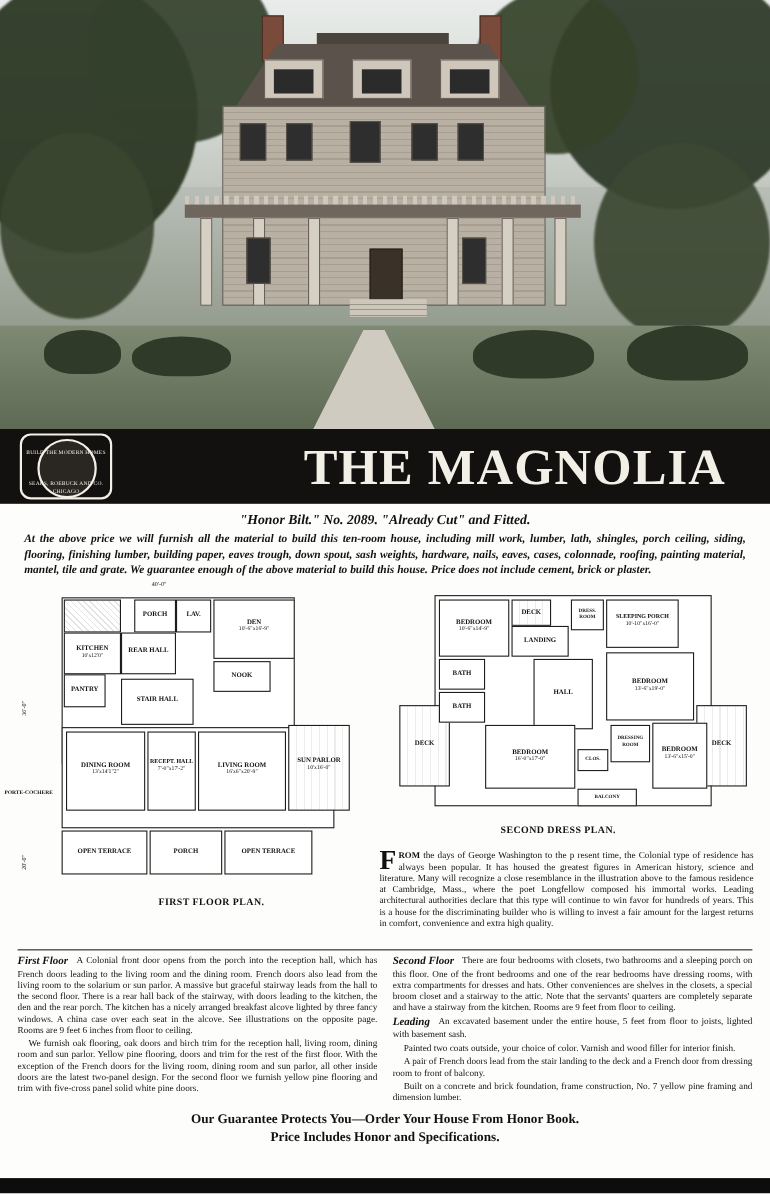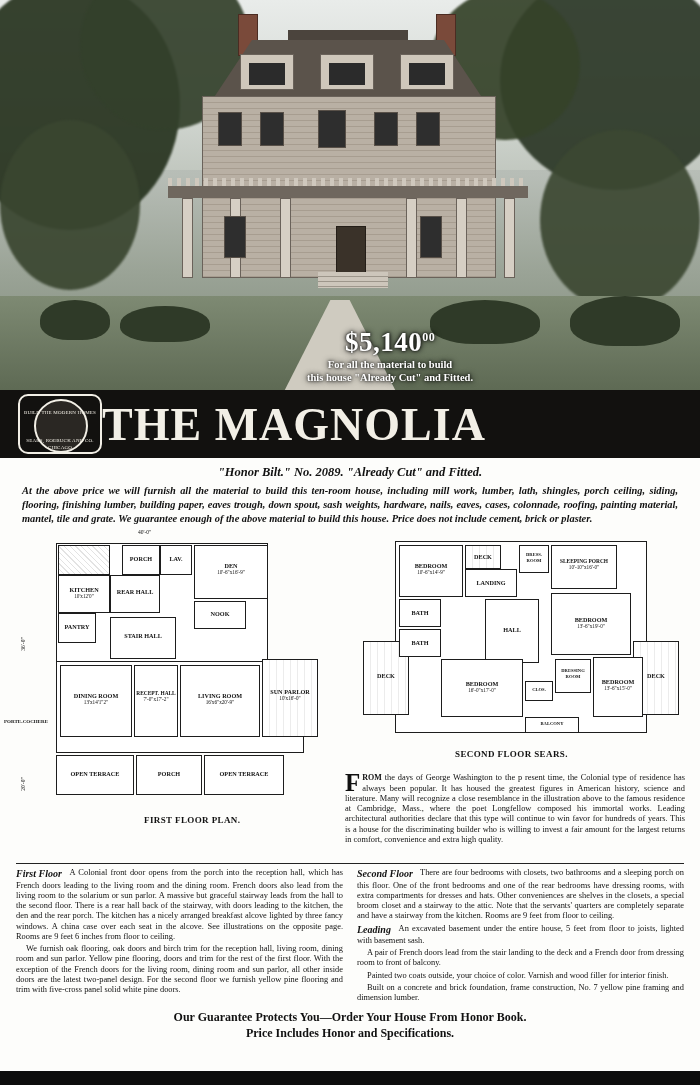--- a/index.html
+++ b/index.html
@@ -50,21 +50,21 @@
   .price sup{font-size:12px;vertical-align:super;}
   .priceline{font-size:10.5px;font-weight:bold;line-height:1.25;}
 
   
   .titleband{position:relative;height:68px;background:#12110f;color:#f2efe6;display:flex;align-items:center;}
   .seal{width:84px;height:60px;margin-left:18px;position:relative;flex:0 0 auto;}
   .sealbox{position:absolute;inset:0;border:2px solid #f2efe6;border-radius:10px;}
   .sealcirc{position:absolute;left:16px;top:5px;width:50px;height:50px;border:2px solid #f2efe6;border-radius:50%;
     background:#2a2723;}
   .sealtxt{position:absolute;left:0;right:0;top:16px;text-align:center;font-size:5px;line-height:1.25;letter-spacing:.2px;}
-  .maintitle{flex:1;text-align:left;font-size:46px;font-weight:bold;letter-spacing:1px;
+  .maintitle{flex:1;text-align:right;font-size:46px;font-weight:bold;letter-spacing:1px;
     font-family:"Liberation Serif",serif;padding-right:40px;}
 
   
   .subhead{text-align:center;font-style:italic;font-weight:bold;font-size:12.5px;margin-top:7px;}
   .blurb{font-style:italic;font-weight:bold;font-size:10.4px;line-height:1.33;margin:4px 22px 0 22px;text-align:justify;}
 
   
   .plans{position:relative;height:330px;margin-top:6px;}
   .planwrap{position:absolute;border:0;}
   .pl-left{left:18px;top:0;width:320px;height:320px;}
@@ -133,25 +133,20 @@
       <div class="win" style="left:252px;top:176px;width:20px;height:40px;"></div>
       <div class="door"></div>
       <div class="steps"></div>
     </div>
 
     <div class="shrub" style="left:40px;top:300px;width:70px;height:40px;"></div>
     <div class="shrub" style="left:120px;top:306px;width:90px;height:36px;"></div>
     <div class="shrub" style="left:430px;top:300px;width:110px;height:44px;"></div>
     <div class="shrub" style="left:570px;top:296px;width:110px;height:50px;"></div>
 
-    <div class="pricebox">
-      <div class="price"><span>$5,140</span><sup>00</sup></div>
-      <div class="priceline">For all the material to build</div>
-      <div class="priceline">this house "Already Cut" and Fitted.</div>
-    </div>
   </div>
 
   <div class="titleband">
     <div class="seal">
       <div class="sealbox"></div>
       <div class="sealcirc"></div>
       <div class="sealtxt">
         <div>BUILD THE MODERN HOMES</div>
         <div style="height:22px"></div>
         <div>SEARS, ROEBUCK AND CO.</div>
@@ -272,21 +267,21 @@
       <div class="rm" style="left:210px;top:128px;width:34px;height:32px;">
         <div class="rmlab" style="top:8px;font-size:4.6px;"><span>DRESSING ROOM</span></div>
       </div>
       <div class="rm" style="left:248px;top:126px;width:48px;height:58px;">
         <div class="rmlab" style="top:20px;"><span>BEDROOM</span><span class="dim">13'-6"x15'-0"</span></div>
       </div>
       <div class="rm" style="left:180px;top:186px;width:52px;height:14px;">
         <div class="rmlab" style="top:3px;font-size:4.6px;"><span>BALCONY</span></div>
       </div>
 
-      <div class="pcap" style="left:110px;top:218px;">SECOND FLOOR SEARS.</div>
+      <div class="pcap" style="left:110px;top:218px;">SECOND DRESS PLAN.</div>
     </div>
 
     <div style="position:absolute;left:345px;top:240px;width:340px;">
       <div class="para">
         <span class="dropcap">F</span><span style="font-weight:bold;font-size:8px;">ROM</span>
         <span>the days of George Washington to the p resent time, the Colonial type of residence has always been popular.  It has housed the greatest figures in American history, science and literature.  Many will recognize a close resemblance in the illustration above to the famous residence at Cambridge, Mass., where the poet Longfellow composed his immortal works.  Leading architectural authorities declare that this type will continue to win favor for hundreds of years.  This is a house for the discriminating builder who is willing to invest a fair amount for the largest returns in comfort, convenience and extra high quality.</span>
       </div>
     </div>
   </div>
 
@@ -303,22 +298,22 @@
 
     <div class="col50">
       <div class="para">
         <span class="secthead">Second Floor</span>
         <span>There are four bedrooms with closets, two bathrooms and a sleeping porch on this floor.  One of the front bedrooms and one of the rear bedrooms have dressing rooms, with extra compartments for dresses and hats.  Other conveniences are shelves in the closets, a special broom closet and a stairway to the attic.  Note that the servants' quarters are completely separate and have a stairway from the kitchen.  Rooms are 9 feet from floor to ceiling.</span>
       </div>
       <div class="para">
         <span class="secthead">Leading</span>
         <span>An excavated basement under the entire house, 5 feet from floor to joists, lighted with basement sash.</span>
       </div>
+      <div class="para ind">Painted two coats outside, your choice of color.  Varnish and wood filler for interior finish.</div>
       <div class="para ind">A pair of French doors lead from the stair landing to the deck and a French door from dressing room to front of balcony.</div>
-      <div class="para ind">Painted two coats outside, your choice of color.  Varnish and wood filler for interior finish.</div>
       <div class="para ind">Built on a concrete and brick foundation, frame construction, No. 7 yellow pine framing and dimension lumber.</div>
     </div>
   </div>
 
   <div class="guarantee">
     <div>Our Guarantee Protects You—Order Your House From Honor Book.</div>
     <div>Price Includes Honor and Specifications.</div>
   </div>
 
   <div class="footbar"></div>

